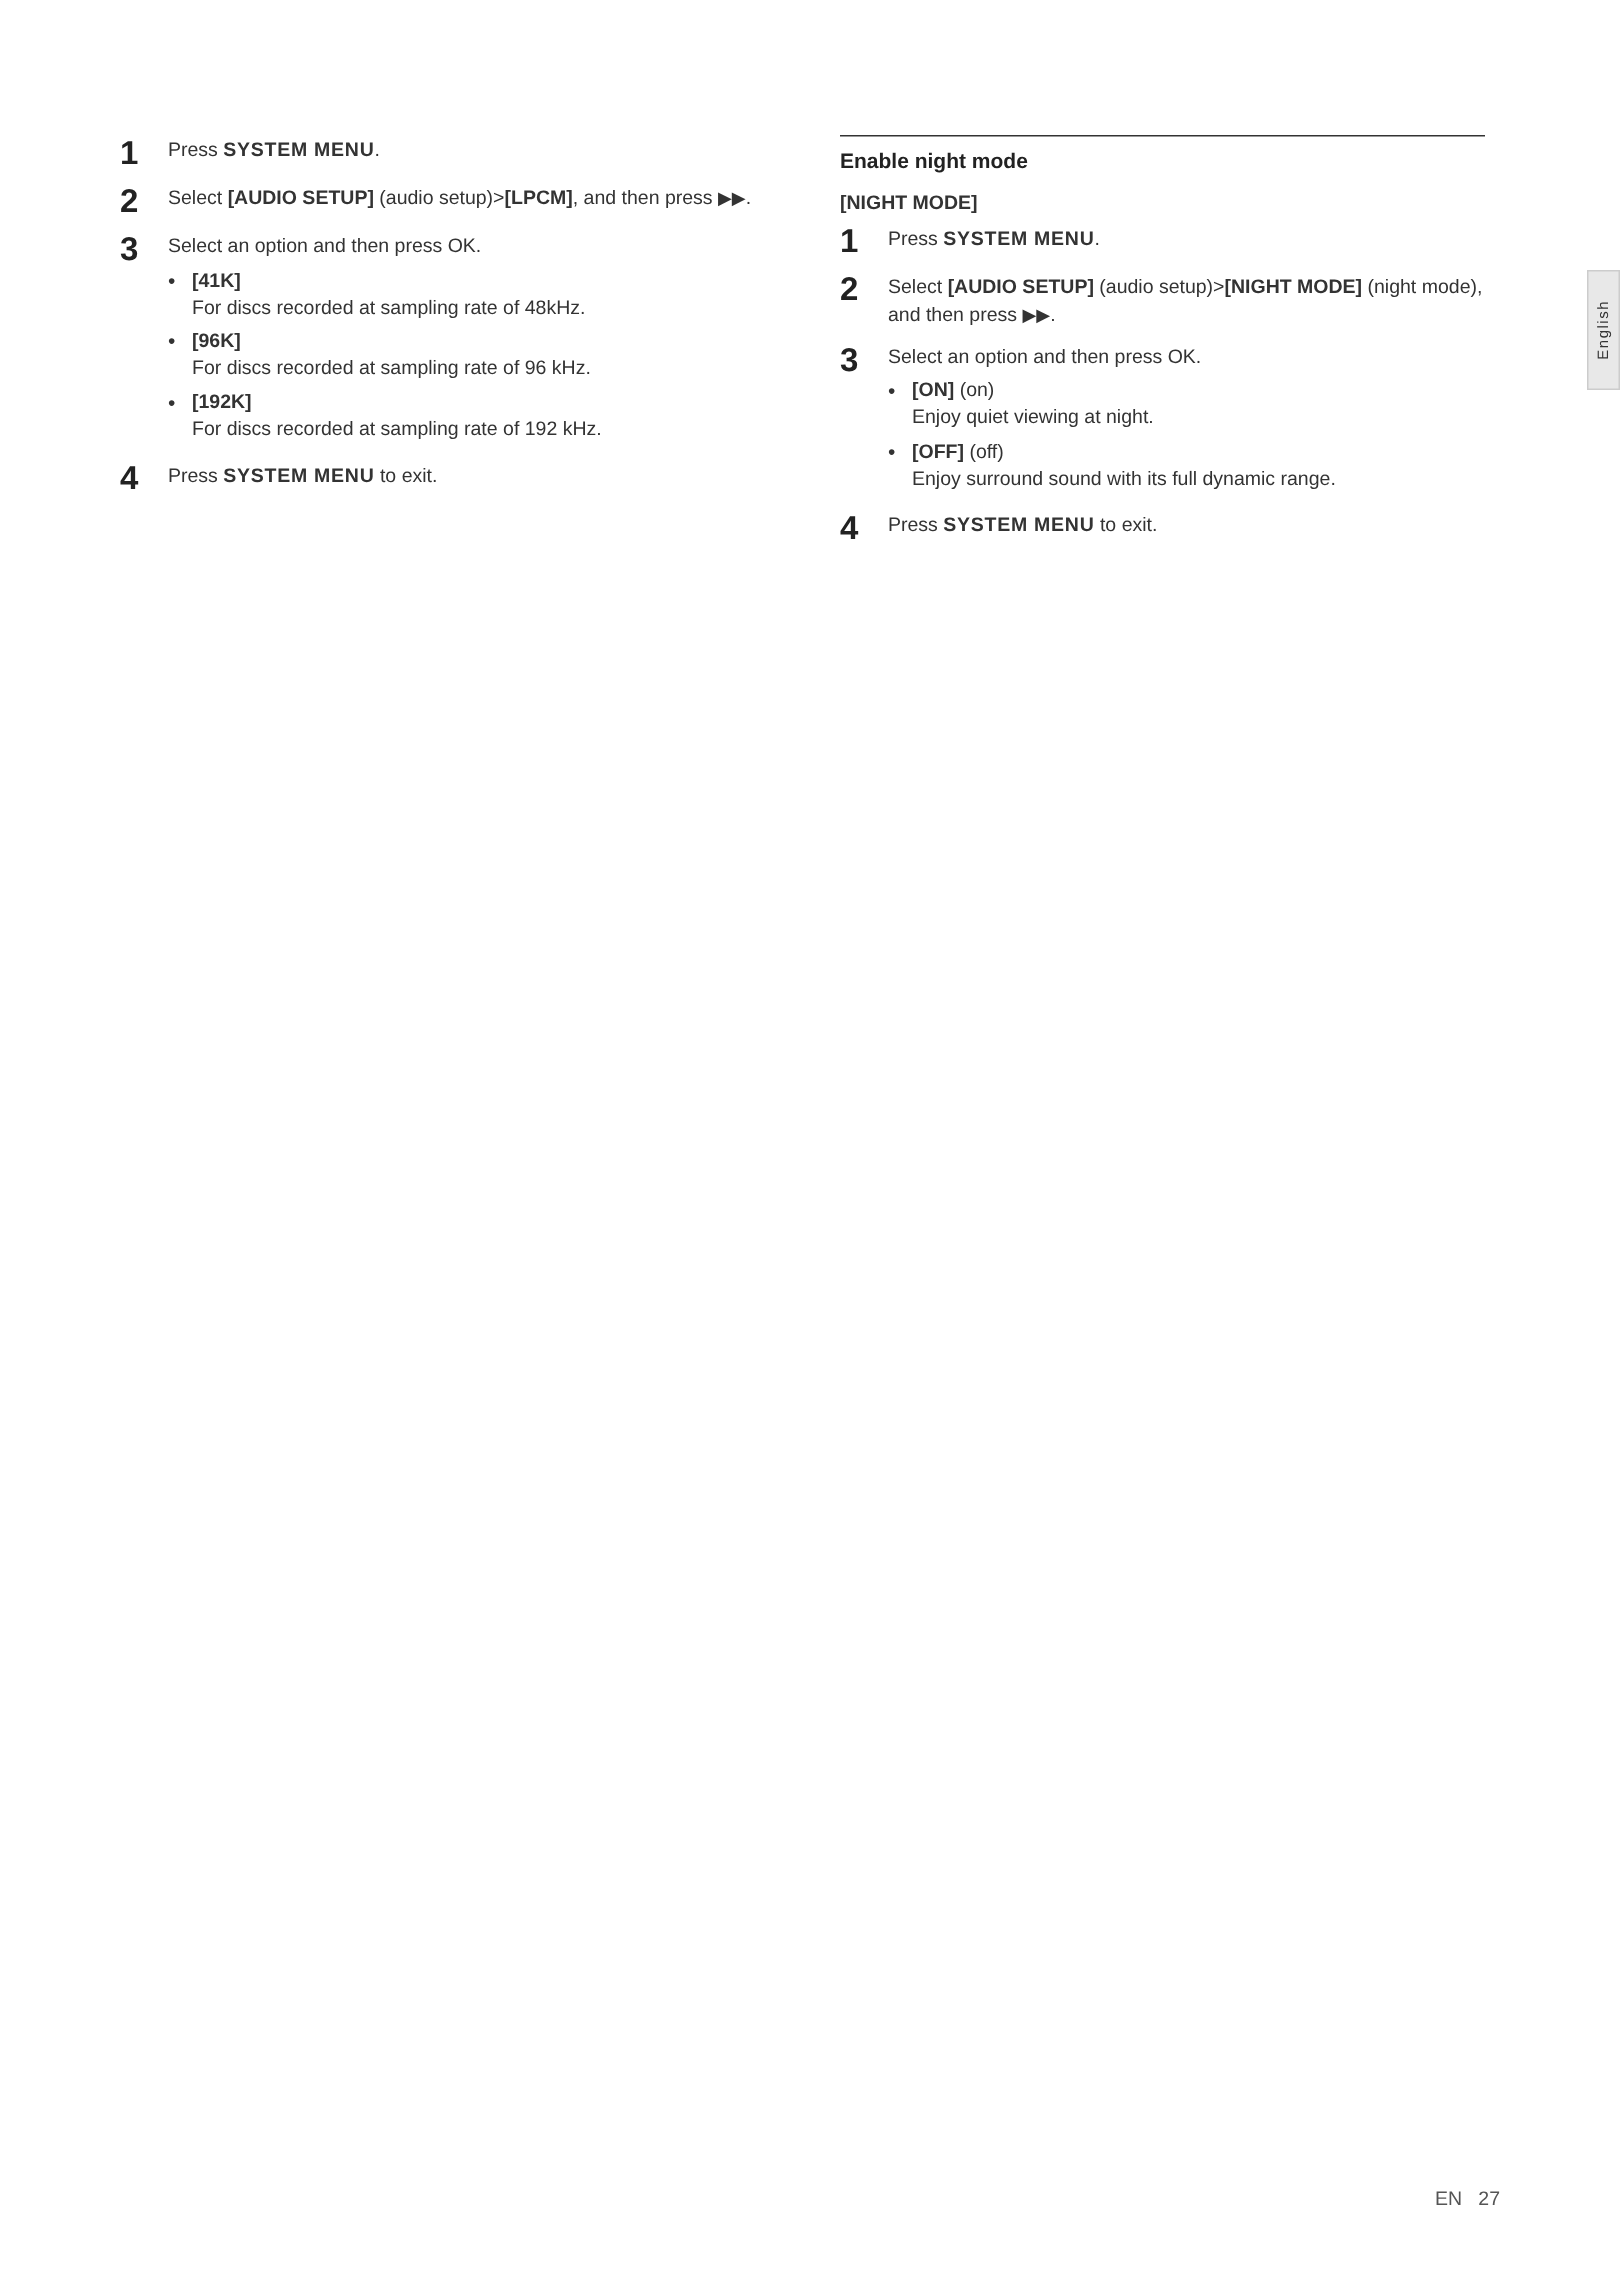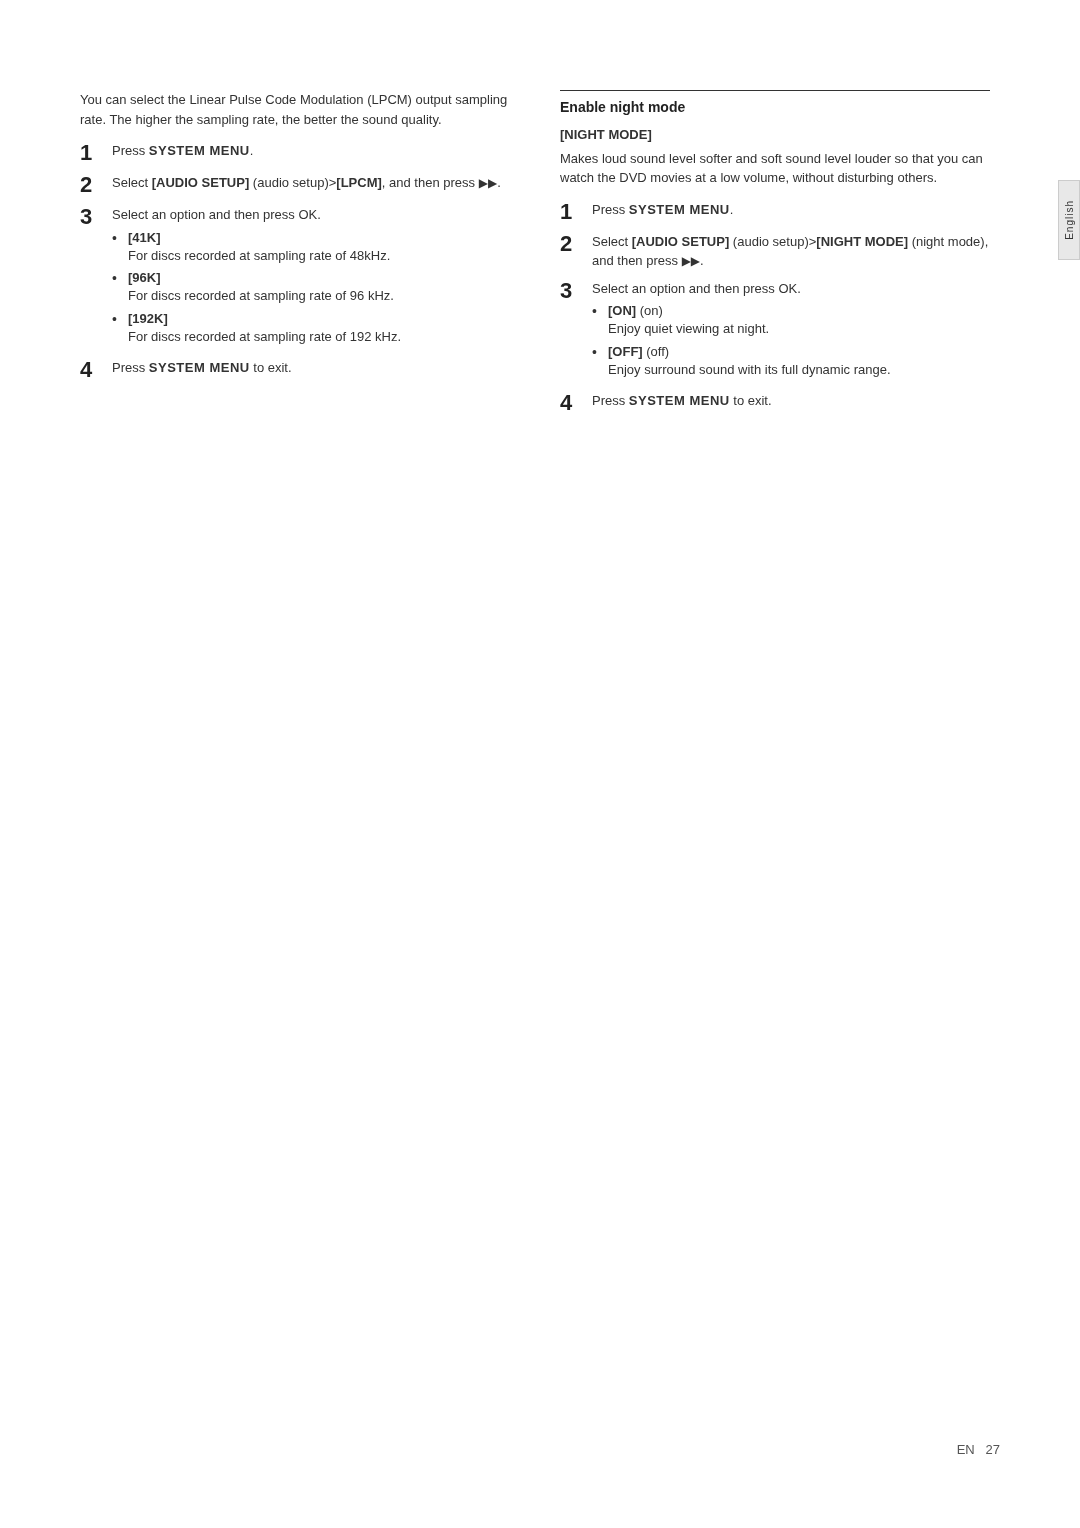--- a/index.html
+++ b/index.html
@@ -163,21 +163,21 @@
       font-size: 13px;
       line-height: 1.4;
       color: #333;
       margin-left: 0;
       text-align: right;
     }
 
     
     .footer {
       position: absolute;
-      bottom: 71px;
+      bottom: 55px;
       right: 80px;
       font-size: 13px;
       color: #555;
     }
 
     .footer-en {
       font-size: 13px;
       font-weight: normal;
     }
 
@@ -190,21 +190,20 @@
 
 <div class="page">
 
   <div class="side-tab">
     <span class="side-tab-text">English</span>
   </div>
 
   <div class="columns">
 
     <div class="column">
-      <p class="intro-text">You can select the Linear Pulse Code Modulation (LPCM) output sampling rate. The higher the sampling rate, the better the sound quality.</p>
 
       <ol class="steps">
 
         <li class="step">
           <span class="step-number">1</span>
           <span class="step-content">
             Press <span class="btn-name">SYSTEM MENU</span>.
           </span>
         </li>
 
@@ -252,21 +251,20 @@
             Press <span class="btn-name">SYSTEM MENU</span> to exit.
           </span>
         </li>
 
       </ol>
     </div>
 
     <div class="column">
       <div class="section-header">Enable night mode</div>
       <p class="intro-text" style="font-weight:bold; margin-bottom:4px;">[NIGHT MODE]</p>
-      <p class="intro-text">Makes loud sound level softer and soft sound level louder so that you can watch the DVD movies at a low volume, without disturbing others.</p>
 
       <ol class="steps">
 
         <li class="step">
           <span class="step-number">1</span>
           <span class="step-content">
             Press <span class="btn-name">SYSTEM MENU</span>.
           </span>
         </li>
 

